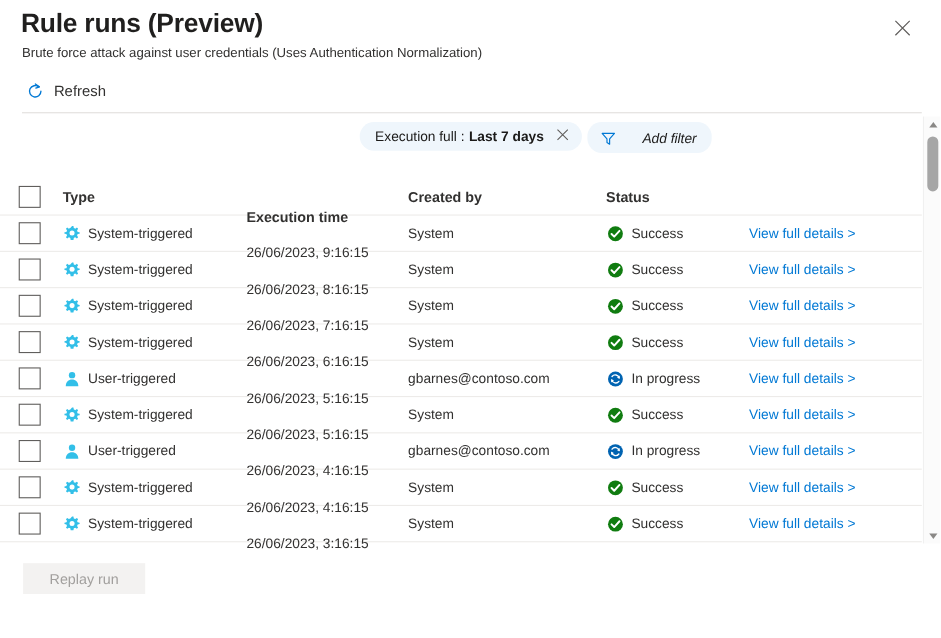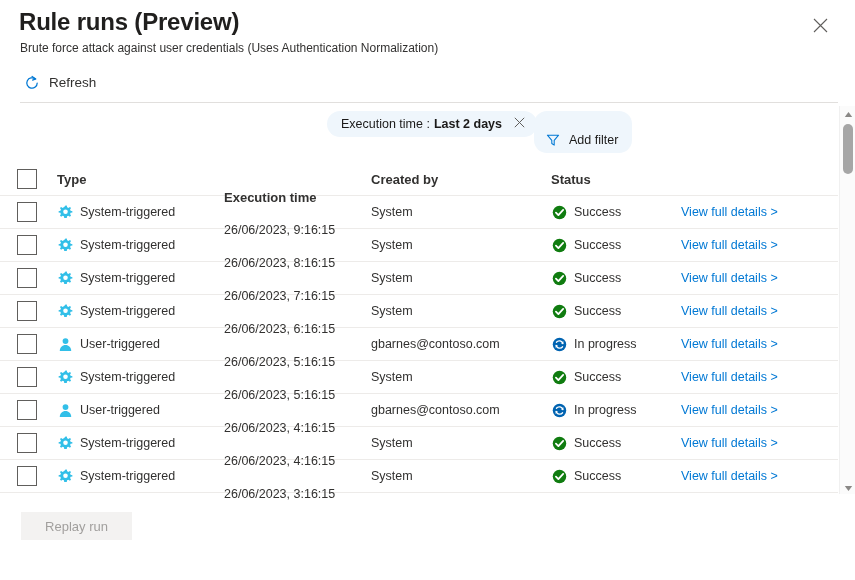--- a/index.html
+++ b/index.html
@@ -148,22 +148,23 @@
   .pill-text { display: flex; align-items: baseline; gap: 4px; line-height: 1; }
   .pill-value { font-weight: 700; }
   #filter-pill-remove {
     width: 16px; height: 16px;
     display: flex; align-items: center; justify-content: center;
     cursor: pointer;
   }
   #add-filter-pill {
     left: 534px;
     top: 0px;
-    padding: 16px 14px 0 11px;
-    gap: 8px;
+    padding: 2px 14px 0 11px;
+    gap: 23px;
+    font-style: italic;
   }
 
   
   #runs-table {
     position: absolute;
     left: 0;
     top: 163px;
     width: 838px;
   }
   .table-row {
@@ -316,22 +317,22 @@
     <span class="cmd-label">Refresh</span>
   </button>
 </div>
 <div id="header-divider"></div>
 
 <div id="filter-row">
 
 
   <div class="filter-pill" id="filter-pill-execution-time">
     <span class="pill-text">
-      <span>Execution time :</span>
-      <span class="pill-value">Last 2 days</span>
+      <span>Execution full :</span>
+      <span class="pill-value">Last 7 days</span>
     </span>
     <span id="filter-pill-remove">
       <span>
         <svg width="11" height="11" viewBox="0 0 11 11">
           <path d="M0.8 0.8 L10.2 10.2 M10.2 0.8 L0.8 10.2" stroke="#605e5c" stroke-width="1" fill="none"></path>
         </svg>
       </span>
     </span>
   </div>
 

